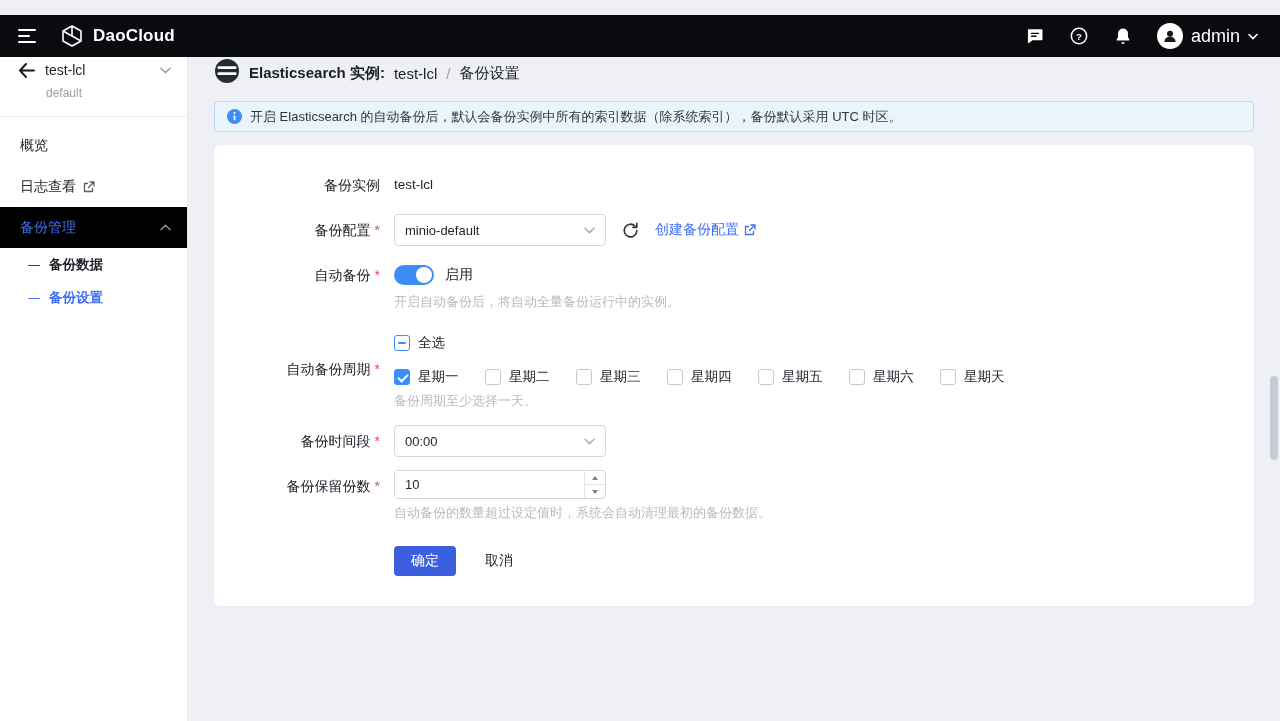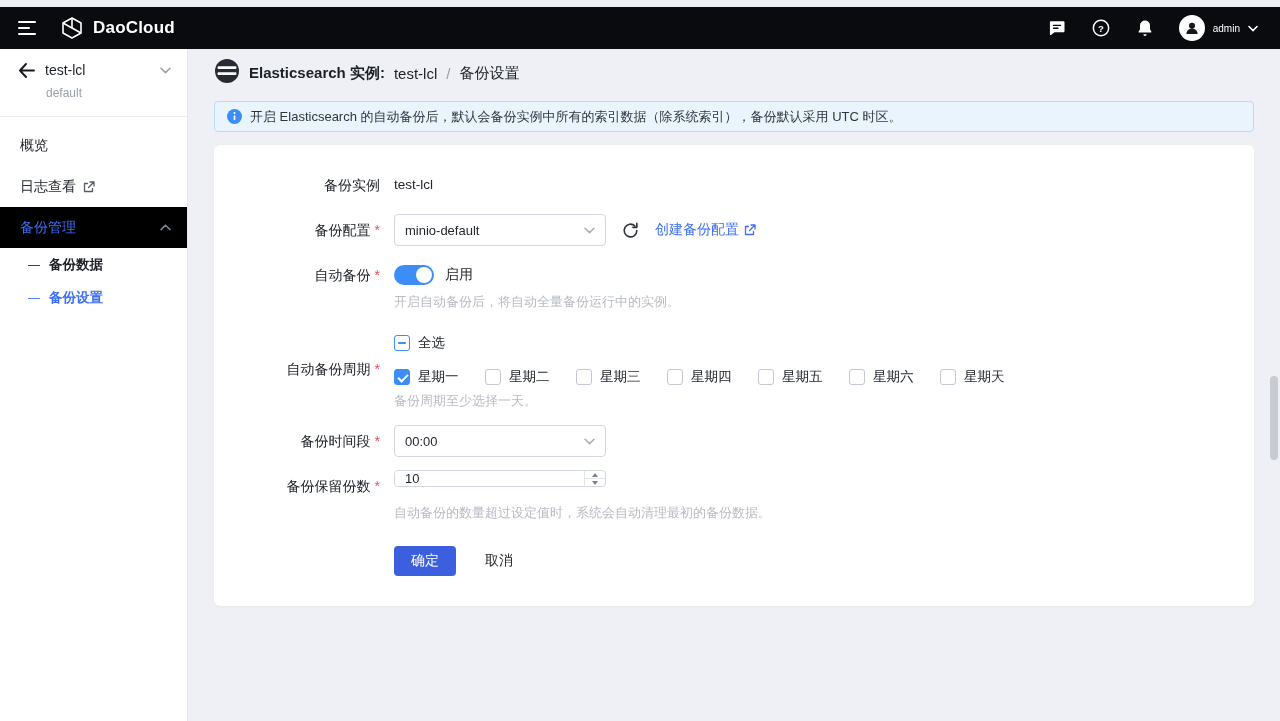--- a/index.html
+++ b/index.html
@@ -4,37 +4,37 @@
 <style>
   * { box-sizing: border-box; }
   html,body { margin:0; padding:0; }
   body {
     width:1280px; height:721px; position:relative; overflow:hidden;
     font-family:"Liberation Sans","DejaVu Sans",sans-serif;
     background:#eef0f5; color:#22262d;
   }
 
   
-  .topbar { position:absolute; top:7px; left:0; right:0; height:42px;
+  .topbar { position:absolute; top:15px; left:0; right:0; height:42px;
     background:#0a0b0f; color:#fff; display:flex; align-items:center;
     padding:0 22px 0 18px; z-index:5; }
   .hamburger { display:flex; flex-direction:column; gap:4px; width:20px; cursor:pointer; }
   .hamburger i { display:block; height:2px; background:#fff; border-radius:1px; }
   .hamburger i:nth-child(1){ width:18px; }
   .hamburger i:nth-child(2){ width:12px; }
   .hamburger i:nth-child(3){ width:18px; }
   .brand { display:flex; align-items:center; gap:9px; margin-left:22px; }
   .brand-name { font-size:17px; font-weight:700; letter-spacing:.2px; }
   .topbar-right { margin-left:auto; display:flex; align-items:center; gap:24px; }
   .tb-icon { display:flex; cursor:pointer; }
   .tb-icon svg { display:block; }
   .user-menu { display:flex; align-items:center; gap:8px; cursor:pointer; }
   .avatar { width:26px; height:26px; border-radius:50%; background:#fff;
     display:flex; align-items:center; justify-content:center; }
-  .username { font-size:10px; }
+  .username { font-size:18px; }
 
   
   .sidebar { position:absolute; top:42px; left:0; bottom:0; width:188px;
     background:#fff; border-right:1px solid #e5e8ee; z-index:4; }
   .sb-head { padding:20px 16px 10px 18px; border-bottom:1px solid #eceef2; }
   .sb-head-row { display:flex; align-items:center; }
   .sb-back { display:flex; cursor:pointer; }
   .sb-instance { margin-left:10px; font-size:14px; color:#1d2127; cursor:pointer; }
   .sb-head-chev { margin-left:auto; display:flex; cursor:pointer; }
   .sb-ns { margin:8px 0 6px 28px; font-size:12px; color:#9aa0a9; }
@@ -104,21 +104,21 @@
     height:8px; border:solid #fff; border-width:0 2px 2px 0; transform:rotate(45deg); }
   .cb.indeterminate { border-color:#3d8df6; }
   .cb.indeterminate::after { content:""; position:absolute; left:3px; right:3px; top:6px;
     height:2px; background:#3d8df6; border-radius:1px; }
   .select-all { display:flex; align-items:center; gap:8px; height:24px; margin-top:4px;
     font-size:13.5px; color:#23272e; }
   .week-days { display:flex; margin-top:13px; }
   .day-item { width:91px; display:flex; align-items:center; gap:8px;
     font-size:13.5px; color:#23272e; cursor:pointer; }
 
-  .spin-wrap { position:relative; width:212px; height:17px; border:1px solid #d3d8e0;
+  .spin-wrap { position:relative; width:212px; height:29px; border:1px solid #d3d8e0;
     border-radius:4px; background:#fff; display:flex; align-items:center; overflow:hidden; }
   .spin-wrap input { border:none; outline:none; width:170px; height:100%; padding:0 10px;
     font-size:13px; color:#23272e; font-family:"Liberation Sans","DejaVu Sans",sans-serif; }
   .spinner { position:absolute; right:0; top:0; bottom:0; width:21px;
     border-left:1px solid #e2e5ea; display:flex; flex-direction:column; }
   .spin-btn { flex:1; display:flex; align-items:center; justify-content:center; cursor:pointer; }
   .spin-btn + .spin-btn { border-top:1px solid #e2e5ea; }
   .spin-btn::after { content:""; width:0; height:0; border-left:3.5px solid transparent;
     border-right:3.5px solid transparent; }
   .spin-up::after { border-bottom:4.5px solid #7b828c; }

